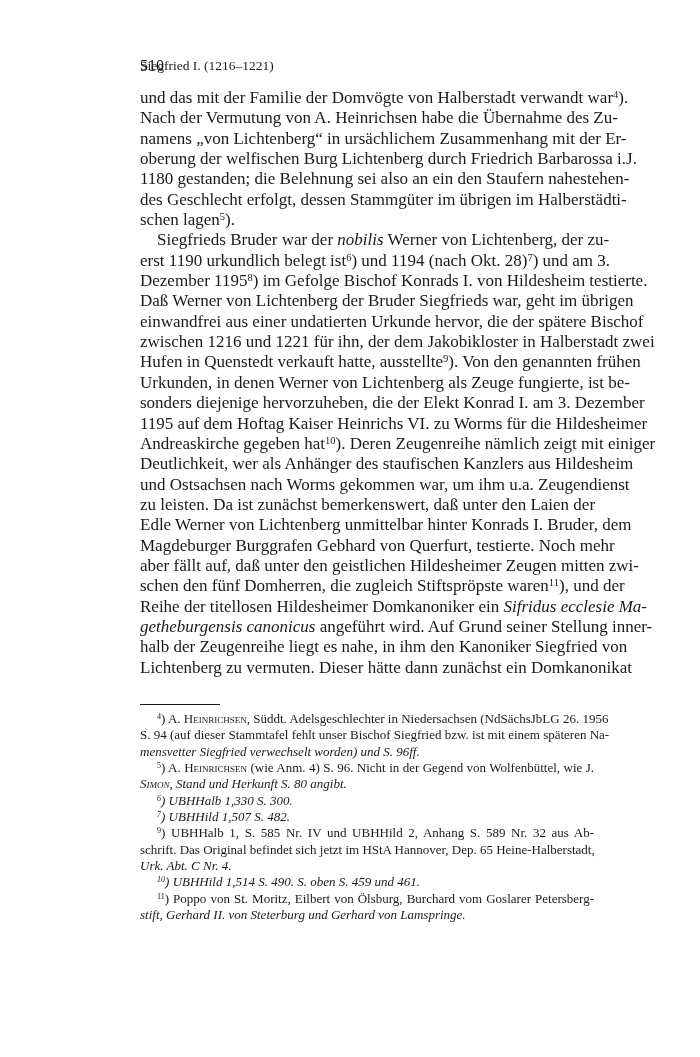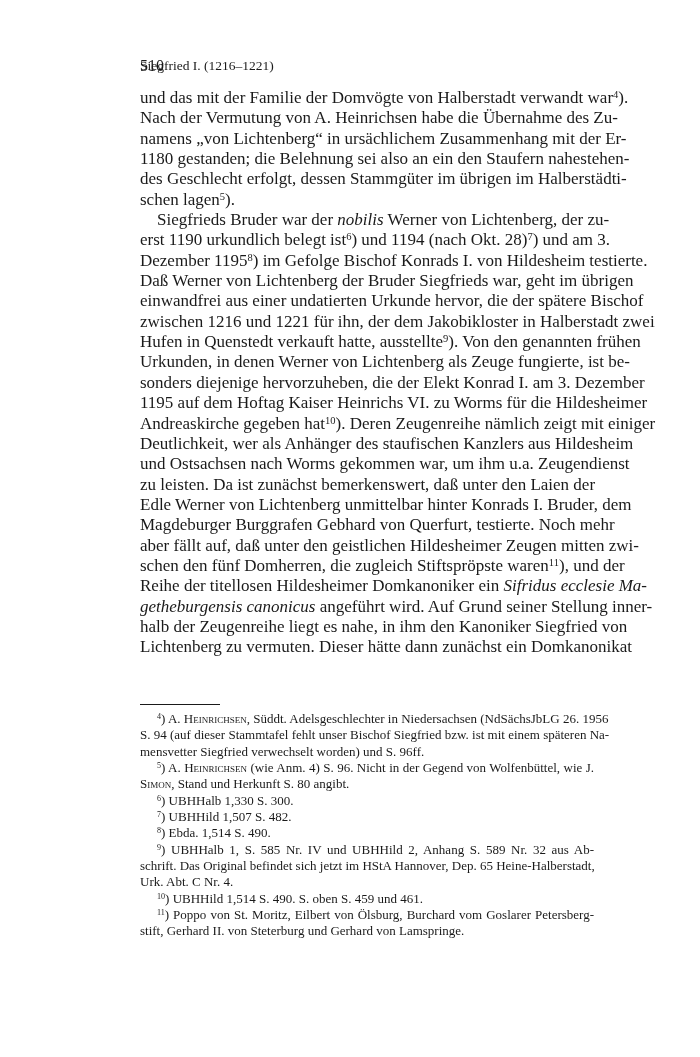--- a/index.html
+++ b/index.html
@@ -81,20 +81,21 @@
       display: block;
       height: 16.35px;
       line-height: 16.35px;
       font-size: 13px;
       white-space: nowrap;
       text-align: justify;
       text-align-last: justify;
     }
     .fline.last {
       text-align-last: left;
+      font-style: italic;
     }
     .fline.indent {
       padding-left: 17px;
     }
     sup {
       font-size: 0.62em;
       line-height: 0;
       vertical-align: 0.5em;
     }
     i { font-style: italic; }
@@ -106,20 +107,21 @@
 <div class="page">
   <div class="running-head">
     <span class="page-number">510</span>
     <span class="running-title">Siegfried I. (1216–1221)</span>
   </div>
 
   <div class="body-text" id="body-text">
       <span class="line"><span>und das mit der Familie der Domvögte von Halberstadt verwandt war</span><sup>4</sup><span>).</span></span>
       <span class="line"><span>Nach der Vermutung von A. Heinrichsen habe die Übernahme des Zu-</span></span>
       <span class="line"><span>namens „von Lichtenberg“ in ursächlichem Zusammenhang mit der Er-</span></span>
+      <span class="line"><span>oberung der welfischen Burg Lichtenberg durch Friedrich Barbarossa i.J.</span></span>
       <span class="line"><span>1180 gestanden; die Belehnung sei also an ein den Staufern nahestehen-</span></span>
       <span class="line"><span>des Geschlecht erfolgt, dessen Stammgüter im übrigen im Halberstädti-</span></span>
       <span class="line last"><span>schen lagen</span><sup>5</sup><span>).</span></span>
       <span class="line indent"><span>Siegfrieds Bruder war der </span><i>nobilis</i><span> Werner von Lichtenberg, der zu-</span></span>
       <span class="line"><span>erst 1190 urkundlich belegt ist</span><sup>6</sup><span>) und 1194 (nach Okt. 28)</span><sup>7</sup><span>) und am 3.</span></span>
       <span class="line"><span>Dezember 1195</span><sup>8</sup><span>) im Gefolge Bischof Konrads I. von Hildesheim testierte.</span></span>
       <span class="line"><span>Daß Werner von Lichtenberg der Bruder Siegfrieds war, geht im übrigen</span></span>
       <span class="line"><span>einwandfrei aus einer undatierten Urkunde hervor, die der spätere Bischof</span></span>
       <span class="line"><span>zwischen 1216 und 1221 für ihn, der dem Jakobikloster in Halberstadt zwei</span></span>
       <span class="line"><span>Hufen in Quenstedt verkauft hatte, ausstellte</span><sup>9</sup><span>). Von den genannten frühen</span></span>
@@ -143,21 +145,20 @@
   <div class="fn-rule"></div>
 
   <div class="footnotes" id="footnotes">
       <span class="fline indent"><sup>4</sup><span>) A. </span><span class="sc">Heinrichsen</span><span>, Süddt. Adelsgeschlechter in Niedersachsen (NdSächsJbLG 26. 1956</span></span>
       <span class="fline"><span>S. 94 (auf dieser Stammtafel fehlt unser Bischof Siegfried bzw. ist mit einem späteren Na-</span></span>
       <span class="fline last"><span>mensvetter Siegfried verwechselt worden) und S. 96ff.</span></span>
       <span class="fline indent"><sup>5</sup><span>) A. </span><span class="sc">Heinrichsen</span><span> (wie Anm. 4) S. 96. Nicht in der Gegend von Wolfenbüttel, wie J.</span></span>
       <span class="fline last"><span class="sc">Simon</span><span>, Stand und Herkunft S. 80 angibt.</span></span>
       <span class="fline indent last"><sup>6</sup><span>) UBHHalb 1,330 S. 300.</span></span>
       <span class="fline indent last"><sup>7</sup><span>) UBHHild 1,507 S. 482.</span></span>
-      <span class="fline indent last"><sup>8</sup><span>) Ebda. 1,514 S. 490.</span></span>
       <span class="fline indent"><sup>9</sup><span>) UBHHalb 1, S. 585 Nr. IV und UBHHild 2, Anhang S. 589 Nr. 32 aus Ab-</span></span>
       <span class="fline"><span>schrift. Das Original befindet sich jetzt im HStA Hannover, Dep. 65 Heine-Halberstadt,</span></span>
       <span class="fline last"><span>Urk. Abt. C Nr. 4.</span></span>
       <span class="fline indent last"><sup>10</sup><span>) UBHHild 1,514 S. 490. S. oben S. 459 und 461.</span></span>
       <span class="fline indent"><sup>11</sup><span>) Poppo von St. Moritz, Eilbert von Ölsburg, Burchard vom Goslarer Petersberg-</span></span>
       <span class="fline last"><span>stift, Gerhard II. von Steterburg und Gerhard von Lamspringe.</span></span>
     </div>
 </div>
 
 </body></html>

